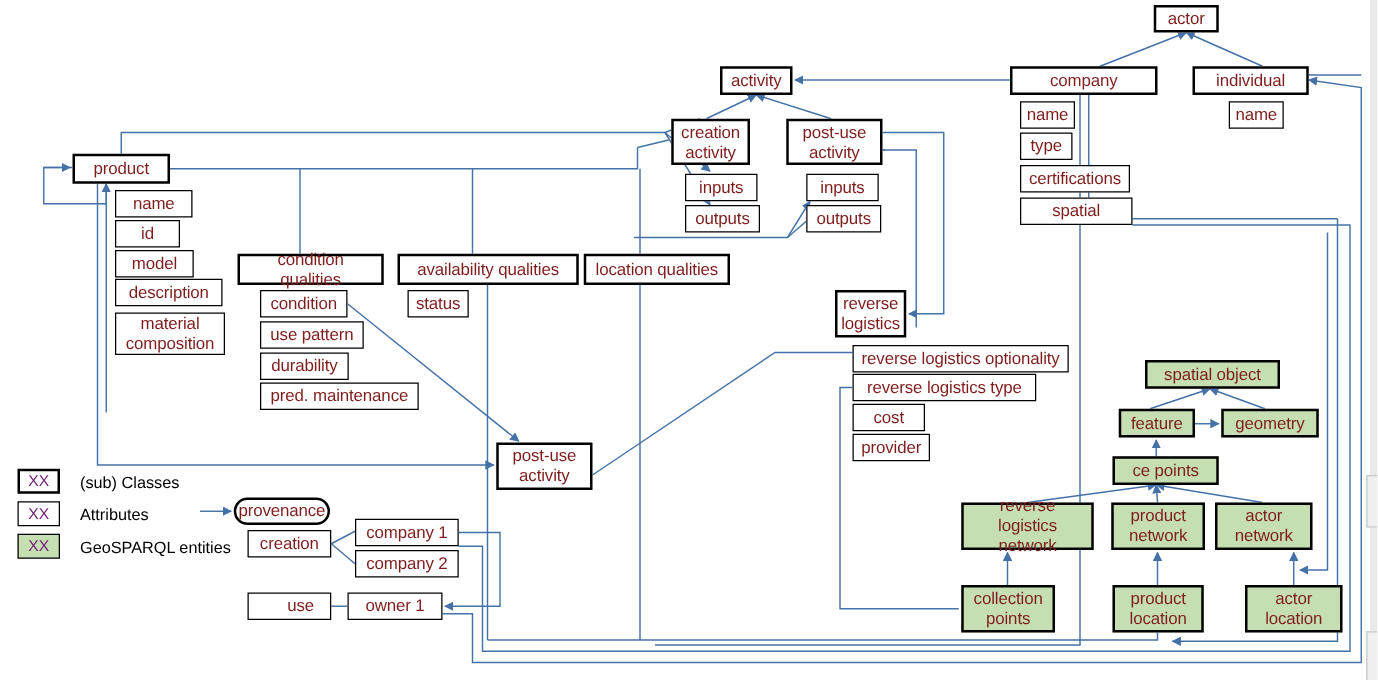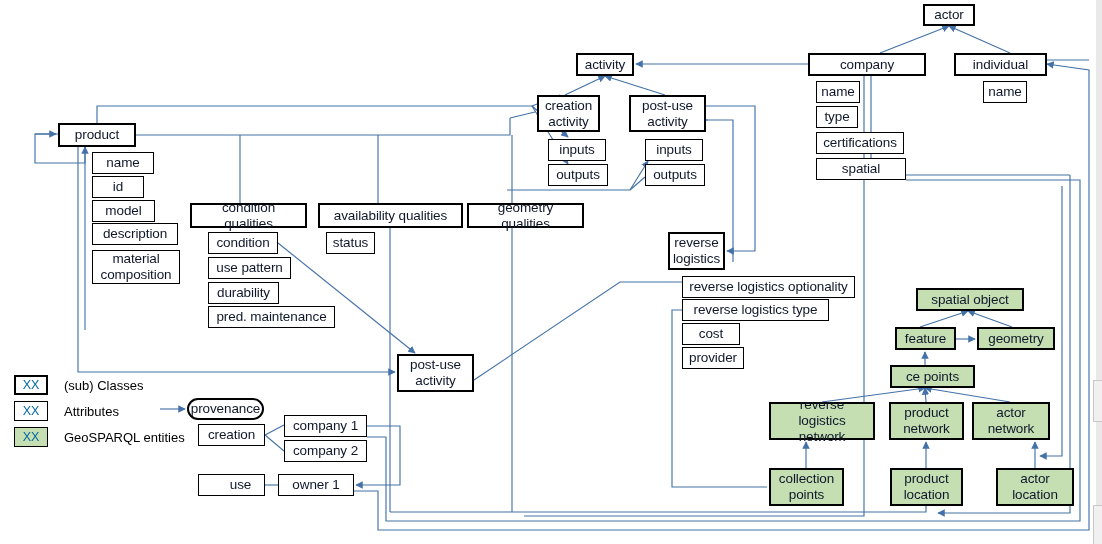--- a/index.html
+++ b/index.html
@@ -24,21 +24,21 @@
     pointer-events: none;
   }
   .node {
     position: absolute;
     box-sizing: border-box;
     display: flex;
     align-items: center;
     justify-content: center;
     text-align: center;
     background: #ffffff;
-    color: #0f172a;
+    color: #7f1d1d;
     font-size: 13.5px;
     line-height: 1.18;
     letter-spacing: -0.1px;
     padding: 0 4px;
     white-space: pre-line;
     z-index: 3;
   }
   .cls {
     border: 2.2px solid #000000;
   }
@@ -71,21 +71,21 @@
   }
   .legend-swatch {
     width: 34px;
     height: 20px;
     box-sizing: border-box;
     display: flex;
     align-items: center;
     justify-content: center;
     font-size: 12.5px;
     background: #ffffff;
-    color: #0369a1;
+    color: #701a75;
     margin-right: 16px;
     flex: none;
   }
   .legend-swatch.cls { border: 2.2px solid #000; }
   .legend-swatch.attr { border: 1.1px solid #000; }
   .legend-swatch.geo { border: 1.1px solid #000; background: #c5dfb3; }
   .legend-line {
     width: 34px;
     height: 20px;
     margin-right: 16px;
@@ -219,21 +219,21 @@
       <div class="node attr" style="left: 92px; top: 223px; width: 86px; height: 22px;"><span>description</span></div>
       <div class="node attr" style="left: 92px; top: 250px; width: 88px; height: 34px;"><span>material
 composition</span></div>
       <div class="node cls" style="left: 190px; top: 203px; width: 117px; height: 25px;"><span>condition qualities</span></div>
       <div class="node attr" style="left: 208px; top: 232px; width: 70px; height: 22px;"><span>condition</span></div>
       <div class="node attr" style="left: 208px; top: 257px; width: 83px; height: 22px;"><span>use pattern</span></div>
       <div class="node attr" style="left: 208px; top: 282px; width: 71px; height: 22px;"><span>durability</span></div>
       <div class="node attr" style="left: 208px; top: 306px; width: 127px; height: 22px;"><span>pred. maintenance</span></div>
       <div class="node cls" style="left: 318px; top: 203px; width: 145px; height: 25px;"><span>availability qualities</span></div>
       <div class="node attr" style="left: 326px; top: 232px; width: 49px; height: 22px;"><span>status</span></div>
-      <div class="node cls" style="left: 467px; top: 203px; width: 117px; height: 25px;"><span>geometry qualities</span></div>
+      <div class="node cls" style="left: 467px; top: 203px; width: 117px; height: 25px;"><span>location qualities</span></div>
       <div class="node cls" style="left: 576px; top: 53px; width: 58px; height: 23px;"><span>activity</span></div>
       <div class="node cls" style="left: 537px; top: 95px; width: 63px; height: 37px;"><span>creation
 activity</span></div>
       <div class="node attr" style="left: 548px; top: 139px; width: 58px; height: 22px;"><span>inputs</span></div>
       <div class="node attr" style="left: 548px; top: 164px; width: 60px; height: 22px;"><span>outputs</span></div>
       <div class="node cls" style="left: 629px; top: 95px; width: 77px; height: 37px;"><span>post-use
 activity</span></div>
       <div class="node attr" style="left: 645px; top: 139px; width: 58px; height: 22px;"><span>inputs</span></div>
       <div class="node attr" style="left: 645px; top: 164px; width: 60px; height: 22px;"><span>outputs</span></div>
       <div class="node cls" style="left: 923px; top: 4px; width: 52px; height: 22px;"><span>actor</span></div>

